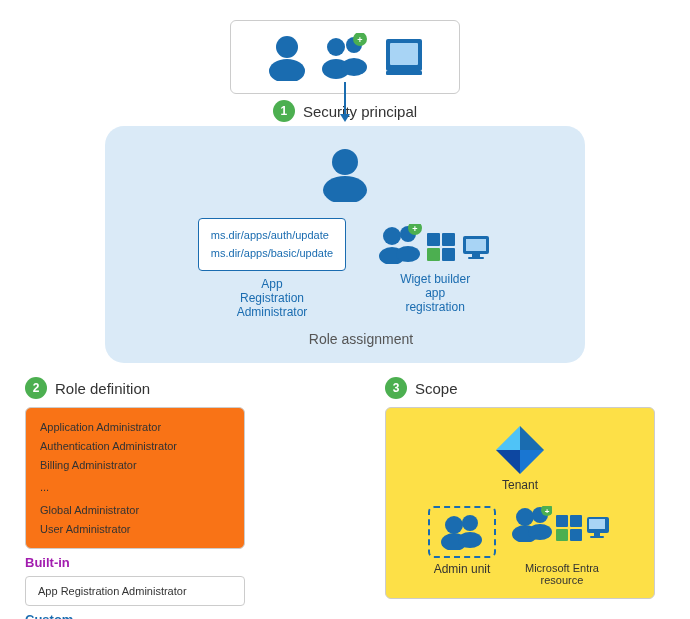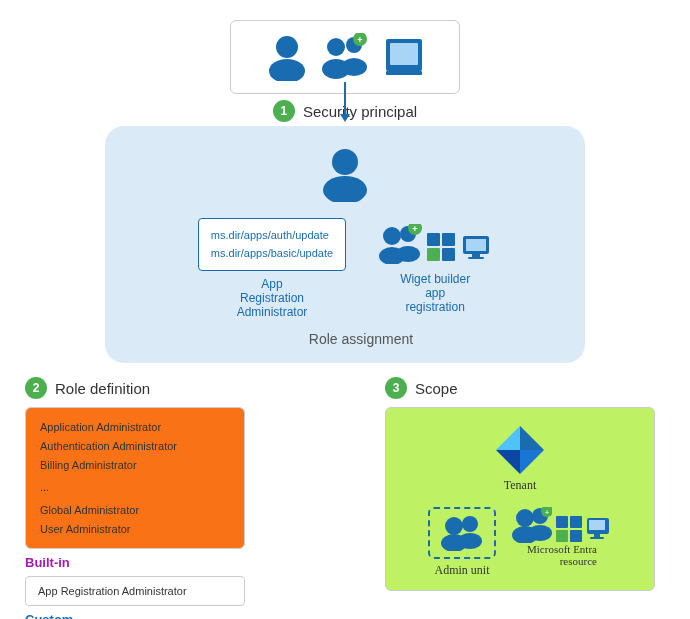--- a/index.html
+++ b/index.html
@@ -179,27 +179,26 @@
     .scope-header {
       display: flex;
       align-items: center;
       gap: 8px;
       margin-bottom: 8px;
     }
 
     .scope-inner {
       border: 1.5px solid #ccc;
       border-radius: 6px;
-      background: #bef264;
+      background: #fde047;
       width: 270px;
       padding: 16px 16px 12px;
       display: flex;
       flex-direction: column;
       align-items: center;
-      font-family: Liberation Serif, serif;
     }
 
     .scope-bottom-row {
       display: flex;
       gap: 16px;
       margin-top: 14px;
       align-items: flex-start;
       justify-content: center;
     }
 
@@ -407,20 +406,20 @@
                 <rect x="1" y="15" width="12" height="12" rx="1" fill="#4caf50"></rect>
                 <rect x="15" y="15" width="12" height="12" rx="1" fill="#1a6cb0"></rect>
               </svg>
               <svg width="26" height="26" viewBox="0 0 26 26">
                 <rect x="1" y="1" width="22" height="16" rx="2" fill="#1a6cb0"></rect>
                 <rect x="3" y="3" width="16" height="10" fill="#a8d4f5"></rect>
                 <rect x="8" y="17" width="6" height="3" fill="#1a6cb0"></rect>
                 <rect x="4" y="20" width="14" height="2" rx="1" fill="#1a6cb0"></rect>
               </svg>
             </div>
-            <div style="font-size:11px;color:#333;margin-top:0;text-align:right;">Microsoft Entra<br>resource</div>
+            <div style="font-size:11px;color:#333;margin-top:20px;text-align:center;">Microsoft Entra<br>resource</div>
           </div>
         </div>
       </div>
     </div>
 
   </div>
 </div>
 
 </body></html>

